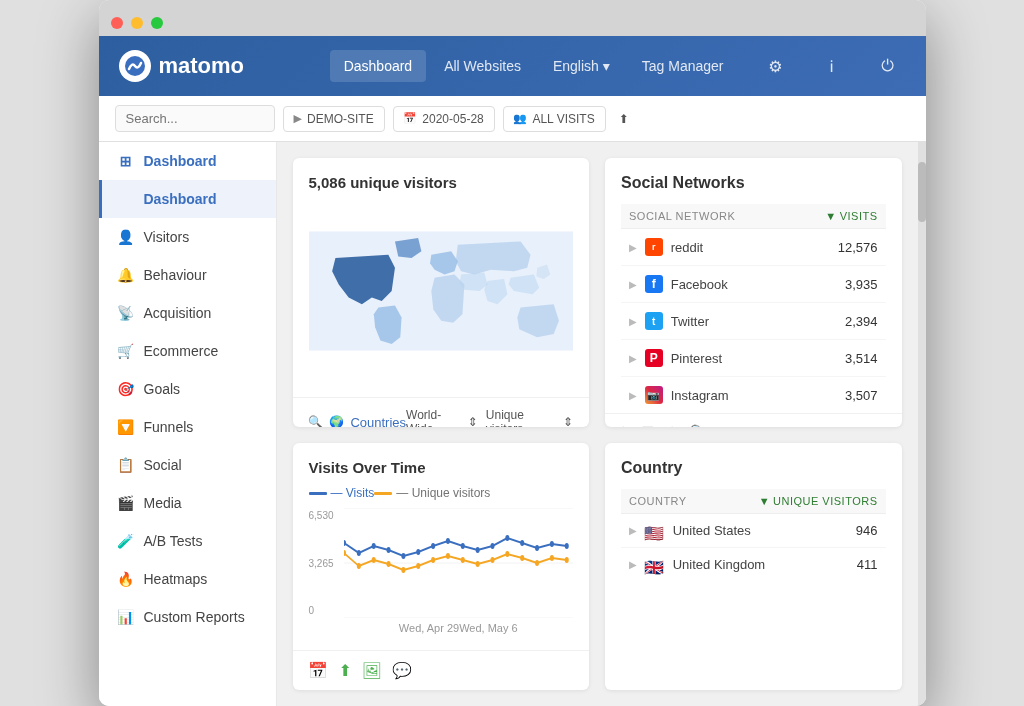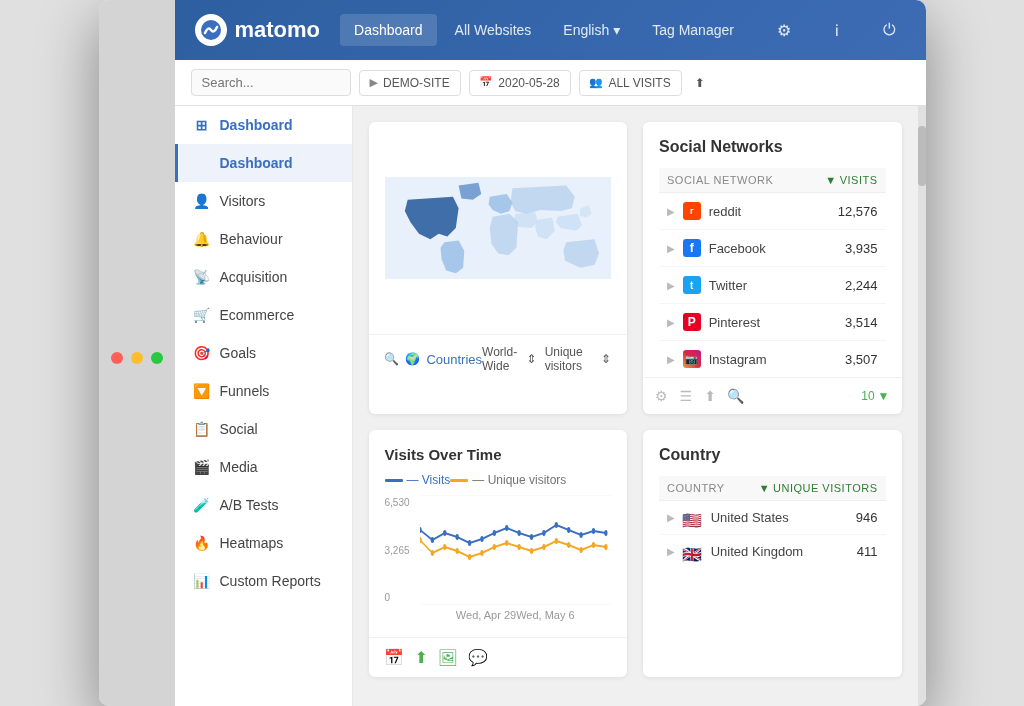--- a/index.html
+++ b/index.html
@@ -6,20 +6,21 @@
     body { font-family: -apple-system, BlinkMacSystemFont, 'Segoe UI', sans-serif; background: #e0e0e0; display: flex; justify-content: center; align-items: center; min-height: 100vh; }
 
     .browser-window {
       width: 827px;
       height: 706px;
       background: #f5f5f5;
       border-radius: 10px;
       overflow: hidden;
       box-shadow: 0 20px 60px rgba(0,0,0,0.4);
       display: flex;
+      flex-direction: column;
     }
 
     .browser-chrome {
       background: #d4d4d4;
       padding: 10px 12px 0;
       display: flex;
       align-items: center;
       gap: 8px;
       min-height: 36px;
     }
@@ -569,20 +570,21 @@
           <span class="sidebar-icon">📊</span>
           <span>Custom Reports</span>
         </div>
 
       </div>
 
       <div class="content-area">
 
         <div class="card map-card">
           <div class="map-card-inner">
+            <div class="map-title">5,086 unique visitors</div>
             <div class="map-visual">
               <svg width="100%" height="100%" viewBox="0 0 400 180" preserveAspectRatio="xMidYMid meet">
 
                 <rect width="400" height="180" fill="#e8f0fb"></rect>
 
                 <path d="M 40 40 L 120 35 L 130 55 L 125 90 L 110 105 L 95 100 L 80 110 L 60 100 L 45 80 L 35 60 Z" fill="#2c5f9e" opacity="0.9"></path>
 
                 <path d="M 130 15 L 165 10 L 170 30 L 155 40 L 135 38 Z" fill="#4a7fc0" opacity="0.7"></path>
 
                 <path d="M 105 115 L 130 112 L 140 130 L 138 160 L 125 170 L 108 165 L 100 145 L 98 125 Z" fill="#7aabdd" opacity="0.6"></path>
@@ -652,21 +654,21 @@
               </div>
               <span class="row-value">3,935</span>
             </div>
 
             <div class="table-row">
               <div class="row-left">
                 <span class="expand-btn">▶</span>
                 <div class="social-icon si-twitter" style="font-size:10px;">t</div>
                 <span>Twitter</span>
               </div>
-              <span class="row-value">2,244</span>
+              <span class="row-value">2,394</span>
             </div>
 
             <div class="table-row">
               <div class="row-left">
                 <span class="expand-btn">▶</span>
                 <div class="social-icon si-pinterest" style="font-size:12px;">P</div>
                 <span>Pinterest</span>
               </div>
               <span class="row-value">3,514</span>
             </div>

